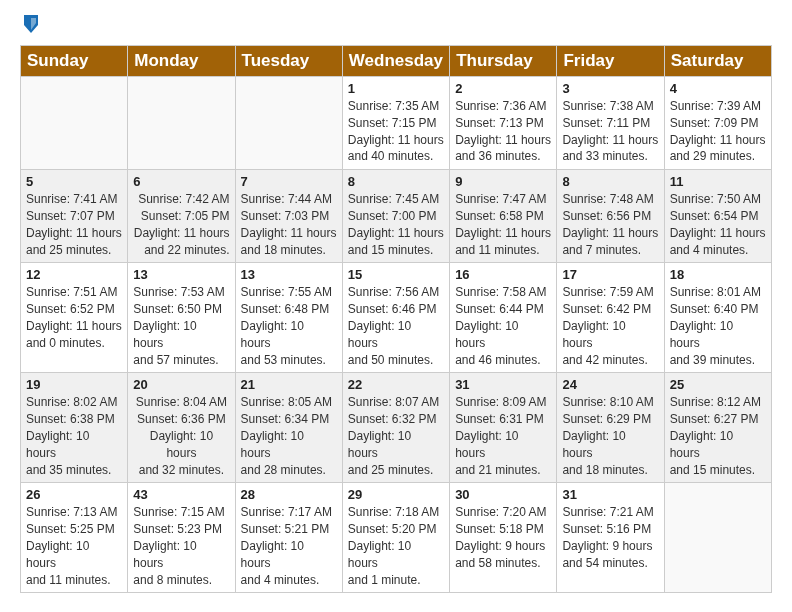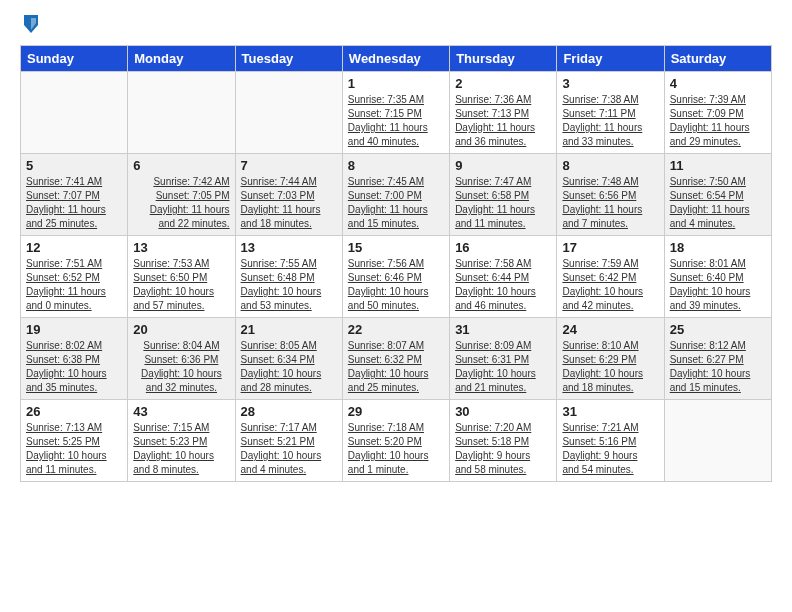--- a/index.html
+++ b/index.html
@@ -57,25 +57,25 @@
     .location {
       font-size: 16px;
       color: #444;
     }
     .calendar {
       width: 100%;
       border-collapse: collapse;
       table-layout: fixed;
     }
     .calendar th {
-      background-color: #1d4ed8;
+      background-color: #a16207;
       color: #fff;
       text-align: left;
       padding: 5px 6px;
-      font-size: 13px;
+      font-size: 17px;
       border: 1px solid #ccc;
     }
     .calendar td {
       border: 1px solid #ccc;
       vertical-align: top;
       padding: 4px 5px;
       font-size: 10.5px;
       color: #333;
       height: 82px;
     }
@@ -86,24 +86,23 @@
       background: #f0f0f0;
     }
     .day-number {
       font-size: 13px;
       font-weight: bold;
       color: #222;
       display: block;
       margin-bottom: 2px;
     }
     .day-info {
-      font-size: 10px;
+      font-size: 12px;
       line-height: 1.4;
       color: #333;
-      text-decoration: underline;
     }
   </style>
 </head>
 <body>
 
 <div class="page">
   <div class="header">
     <div class="logo">
       <div class="logo-text">
         <span style="display:flex;align-items:center;">

